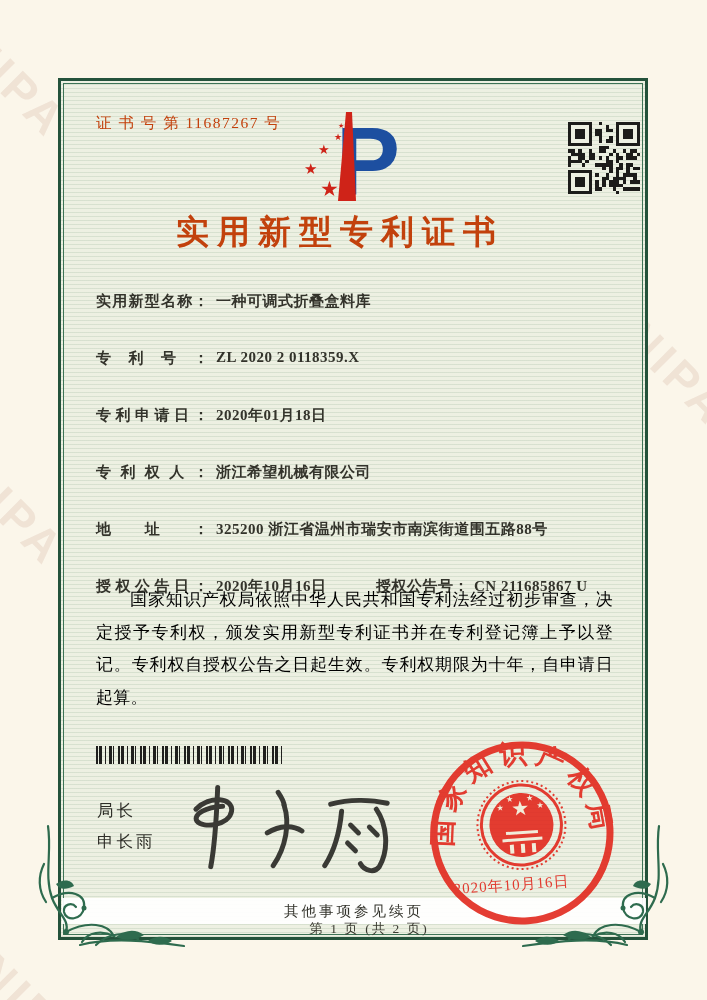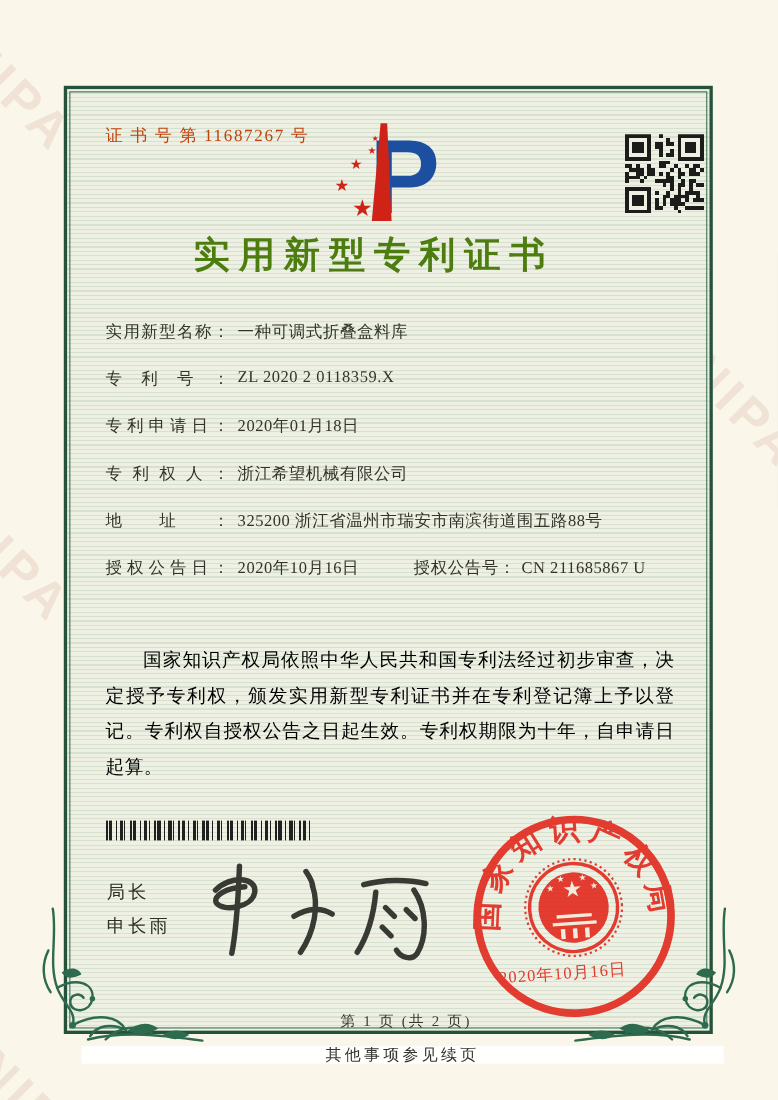--- a/index.html
+++ b/index.html
@@ -42,26 +42,26 @@
   .cert-no{
     position:absolute;left:96px;top:113px;
     font-size:15.5px;letter-spacing:1.5px;color:#c2410c;
   }
 
   .logo{position:absolute;left:296px;top:108px;width:110px;height:97px;}
   .qr{position:absolute;left:568px;top:122px;width:72px;height:72px;shape-rendering:crispEdges;}
 
   .doc-title{
     position:absolute;left:58px;top:210px;width:564px;
-    text-align:center;font-size:33px;font-weight:bold;color:#4d7c0f;
+    text-align:center;font-size:33px;font-weight:bold;color:#c2410c;
     letter-spacing:8px;
   }
 
   .fields{position:absolute;left:96px;top:292px;width:520px;font-size:15px;color:#33332b;}
-  .field-row{position:relative;height:43px;letter-spacing:0.5px;}
+  .field-row{position:relative;height:57px;letter-spacing:0.5px;font-weight:bold;}
   .flabel{
     display:inline-block;width:113px;
     text-align:justify;text-align-last:justify;
     color:#33332b;vertical-align:top;
   }
   .fvalue{margin-left:7px;}
   .col2{position:absolute;left:280px;top:0;}
   .col2 .fvalue{margin-left:5px;}
 
   .body-text{
@@ -92,23 +92,23 @@
 
   .seal{position:absolute;left:426px;top:737px;width:192px;height:192px;
         opacity:0.9;mix-blend-mode:multiply;transform:rotate(-4deg);}
 
   .page-info{
     position:absolute;left:58px;top:908px;width:622px;text-align:center;
     font-size:13.5px;letter-spacing:2px;color:#3a3a31;margin-top:12px;
   }
 
   .note-band{
-    position:absolute;left:62px;top:951px;width:584px;height:16px;
+    position:absolute;left:62px;top:898px;width:584px;height:26px;
     background:rgba(255,255,255,0.93);z-index:2;
-    display:flex;align-items:center;justify-content:center;margin-left:12px;
+    display:flex;align-items:center;justify-content:center;
   }
   .note-text{font-size:14.5px;letter-spacing:3px;color:#34342c;}
 
   .corner{position:absolute;width:150px;height:130px;z-index:4;}
   .corner-left{left:36px;top:824px;}
   .corner-right{left:521px;top:824px;transform:scaleX(-1);}
 </style>
 </head>
 <body>
 

